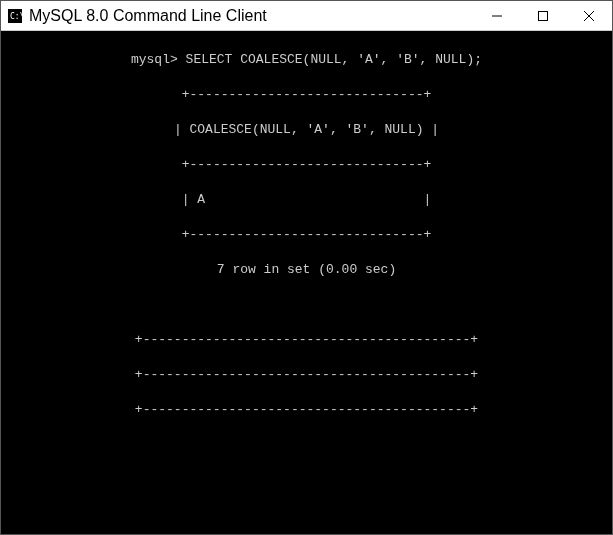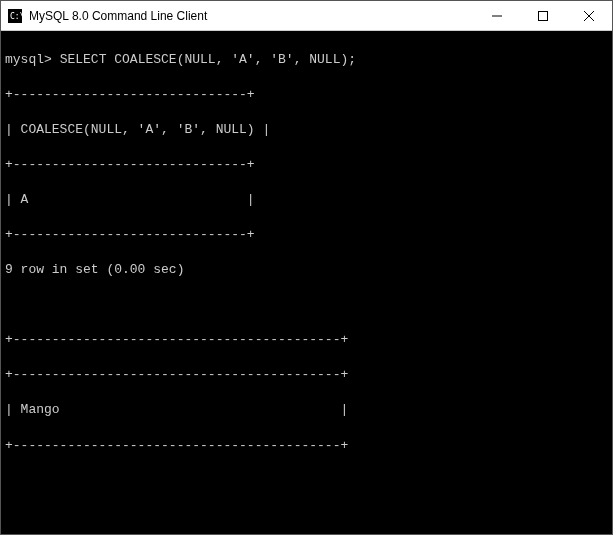--- a/index.html
+++ b/index.html
@@ -21,21 +21,21 @@
     .titlebar-icon {
       width: 16px;
       height: 16px;
       margin: 0 6px;
       display: flex;
       align-items: center;
       justify-content: center;
     }
     .titlebar-title {
       font-family: 'Segoe UI', Tahoma, sans-serif;
-      font-size: 12px;
+      font-size: 16px;
       color: #000;
       flex: 1;
     }
     .win-controls {
       display: flex;
       height: 100%;
     }
     .win-btn {
       width: 46px;
       height: 100%;
@@ -49,20 +49,21 @@
     .win-btn svg { display: block; }
     .terminal {
       background: #000000;
       color: #cccccc;
       height: calc(100% - 30px);
       padding: 2px 4px;
       font-size: 13px;
       line-height: 1.35;
       white-space: pre;
       overflow: hidden;
+      text-align: center;
     }
     .terminal-line { white-space: pre; }
   </style>
 </head>
 <body>
 
 <div class="titlebar">
   <div class="titlebar-icon">
     <svg width="14" height="14" viewBox="0 0 14 14">
       <rect x="0" y="0" width="14" height="14" fill="#000"></rect>
@@ -90,25 +91,24 @@
   </div>
 </div>
 
 <div class="terminal">
 <div class="terminal-line"><span>mysql&gt;</span> <span>SELECT COALESCE(NULL, 'A', 'B', NULL);</span></div>
 <div class="terminal-line">+------------------------------+</div>
 <div class="terminal-line">| COALESCE(NULL, 'A', 'B', NULL) |</div>
 <div class="terminal-line">+------------------------------+</div>
 <div class="terminal-line">| A                            |</div>
 <div class="terminal-line">+------------------------------+</div>
-<div class="terminal-line">9 row in set (0.00 sec)</div>
+<div class="terminal-line">7 row in set (0.00 sec)</div>
 <div class="terminal-line">&nbsp;</div>
 <div class="terminal-line">+------------------------------------------+</div>
 <div class="terminal-line">+------------------------------------------+</div>
-<div class="terminal-line">| Mango                                    |</div>
 <div class="terminal-line">+------------------------------------------+</div>
 
 
 
 
 
 
 
 
 

